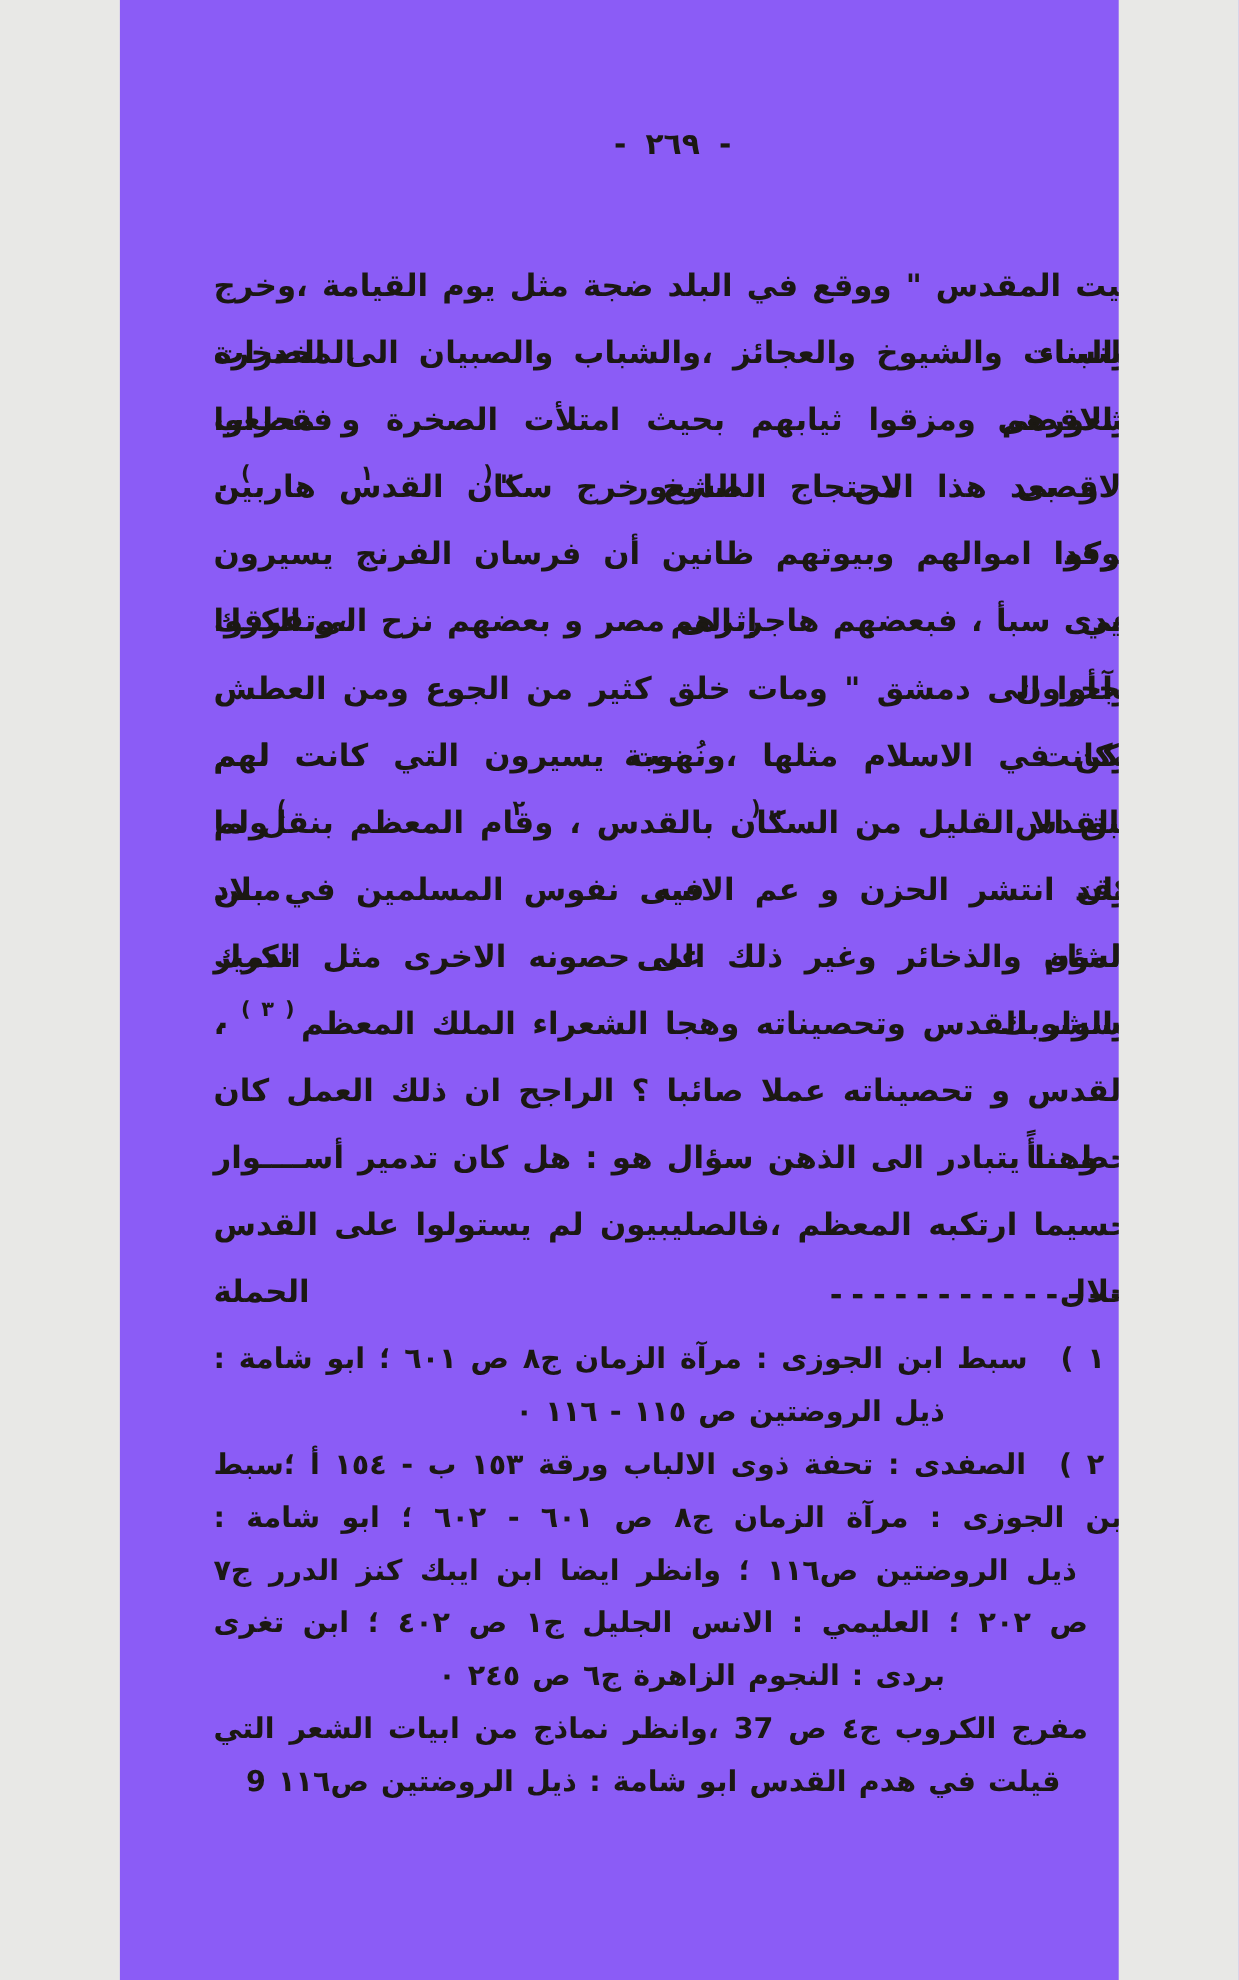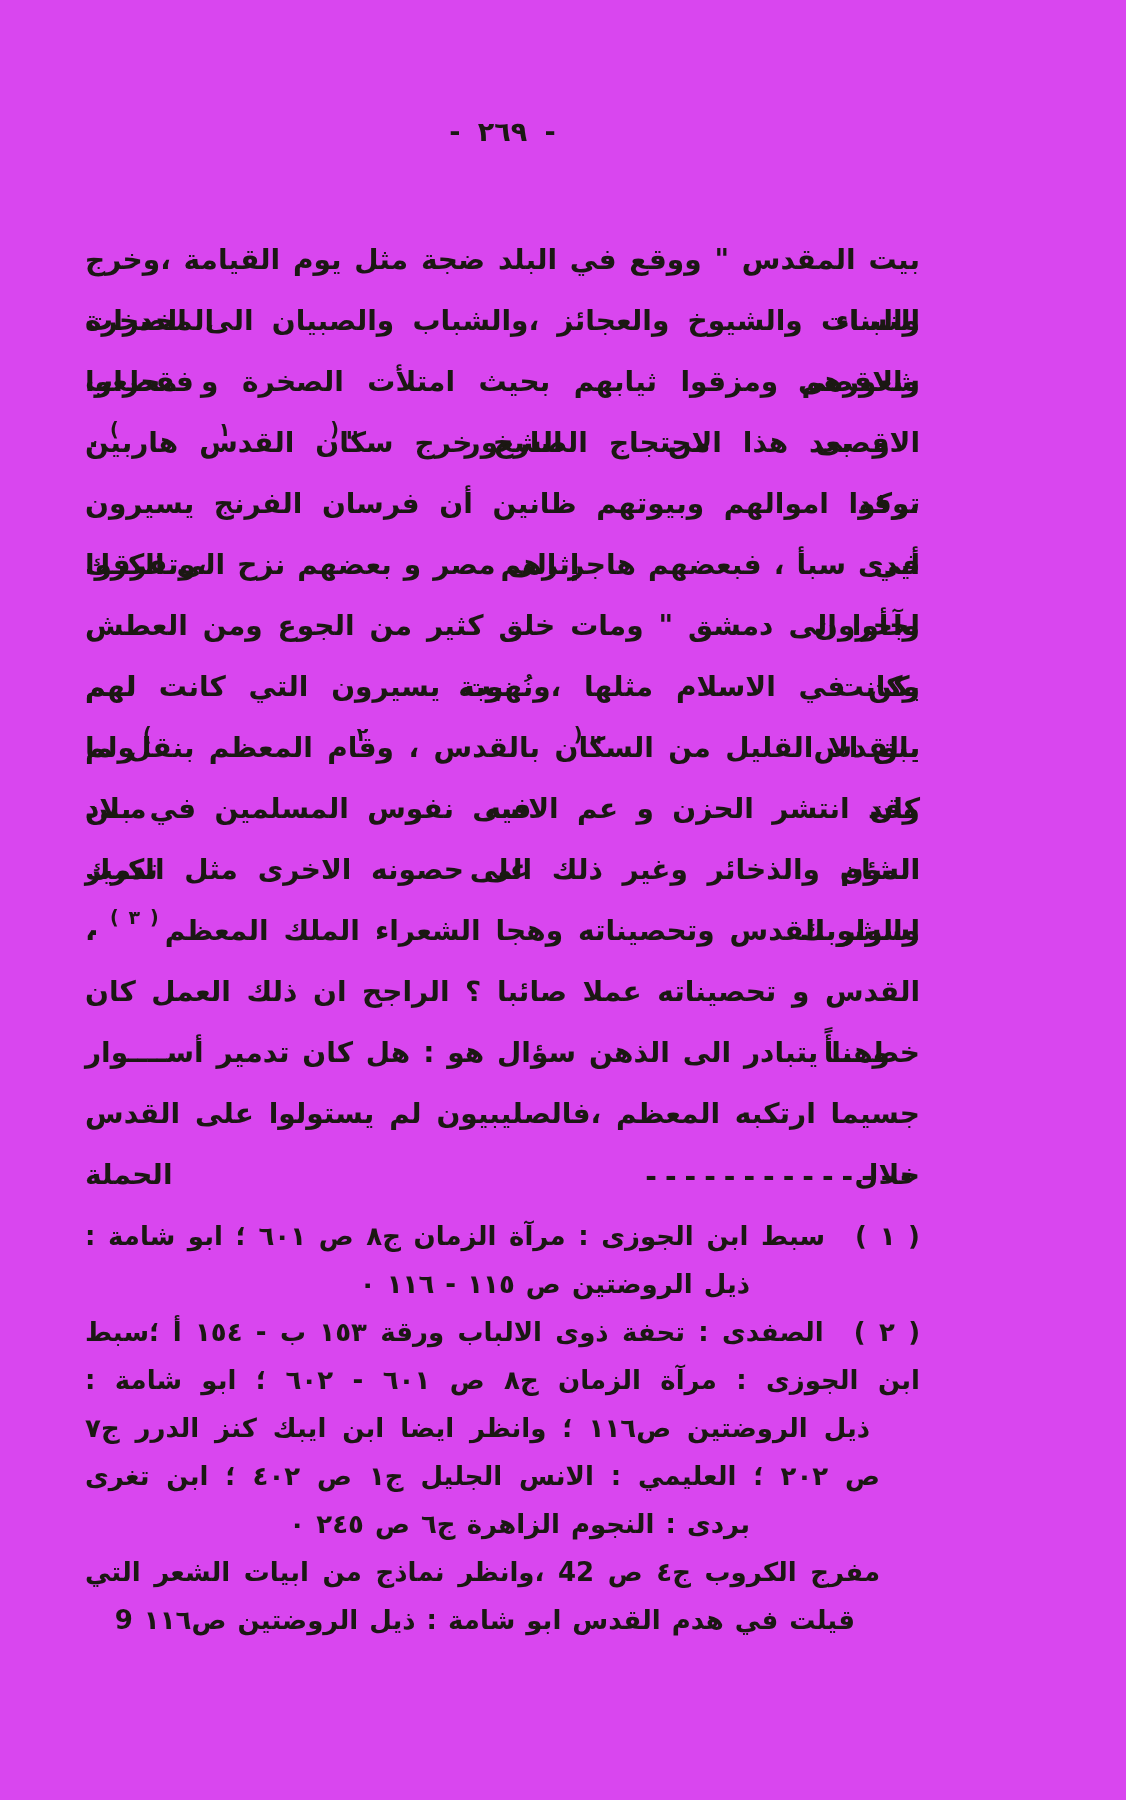--- a/index.html
+++ b/index.html
@@ -1,20 +1,20 @@
 <!DOCTYPE html>
 <html lang="ar" dir="rtl"><head>
 <meta charset="utf-8">
 <style>
   html,body{margin:0;padding:0;background:#e8e8e6;}
   .page{
     position:relative;
-    width:1126px;height:1800px;
+    width:908px;height:1800px;
     margin:0 auto;
-    background:#d946ef;
+    background:#8b5cf6;
     font-family:"DejaVu Sans",sans-serif;
     color:#1b1813;
     direction:rtl;
     overflow:hidden;
   }
   .pagenum{
     position:absolute;top:116px;left:85px;width:835px;
     text-align:center;
     font-size:27px;font-weight:bold;
     word-spacing:8px;letter-spacing:2px;
@@ -99,18 +99,18 @@
 
     <div>
       <div class="fline"><span class="fmark">( ٢ )</span><span>الصفدى : تحفة ذوى الالباب ورقة ١٥٣ ب - ١٥٤ أ ؛سبط</span></div>
       <div class="fline"><span>ابن الجوزى : مرآة الزمان ج٨ ص ٦٠١ - ٦٠٢ ؛ ابو شامة :</span></div>
       <div class="fline ind-a"><span>ذيل الروضتين ص١١٦ ؛ وانظر ايضا ابن ايبك كنز الدرر ج٧</span></div>
       <div class="fline ind-b"><span>ص ٢٠٢ ؛ العليمي : الانس الجليل ج١ ص ٤٠٢ ؛ ابن تغرى</span></div>
       <div class="fline nojust ind-c"><span>بردى : النجوم الزاهرة ج٦ ص ٢٤٥ ٠</span></div>
     </div>
 
     <div>
-      <div class="fline ind-b"><span>مفرج الكروب ج٤ ص 42 ،وانظر نماذج من ابيات الشعر التي</span></div>
+      <div class="fline ind-b"><span>مفرج الكروب ج٤ ص 37 ،وانظر نماذج من ابيات الشعر التي</span></div>
       <div class="fline nojust ind-d"><span>قيلت في هدم القدس ابو شامة : ذيل الروضتين ص١١٦ 9</span></div>
     </div>
 
   </div>
 </div>
 
 </body></html>

